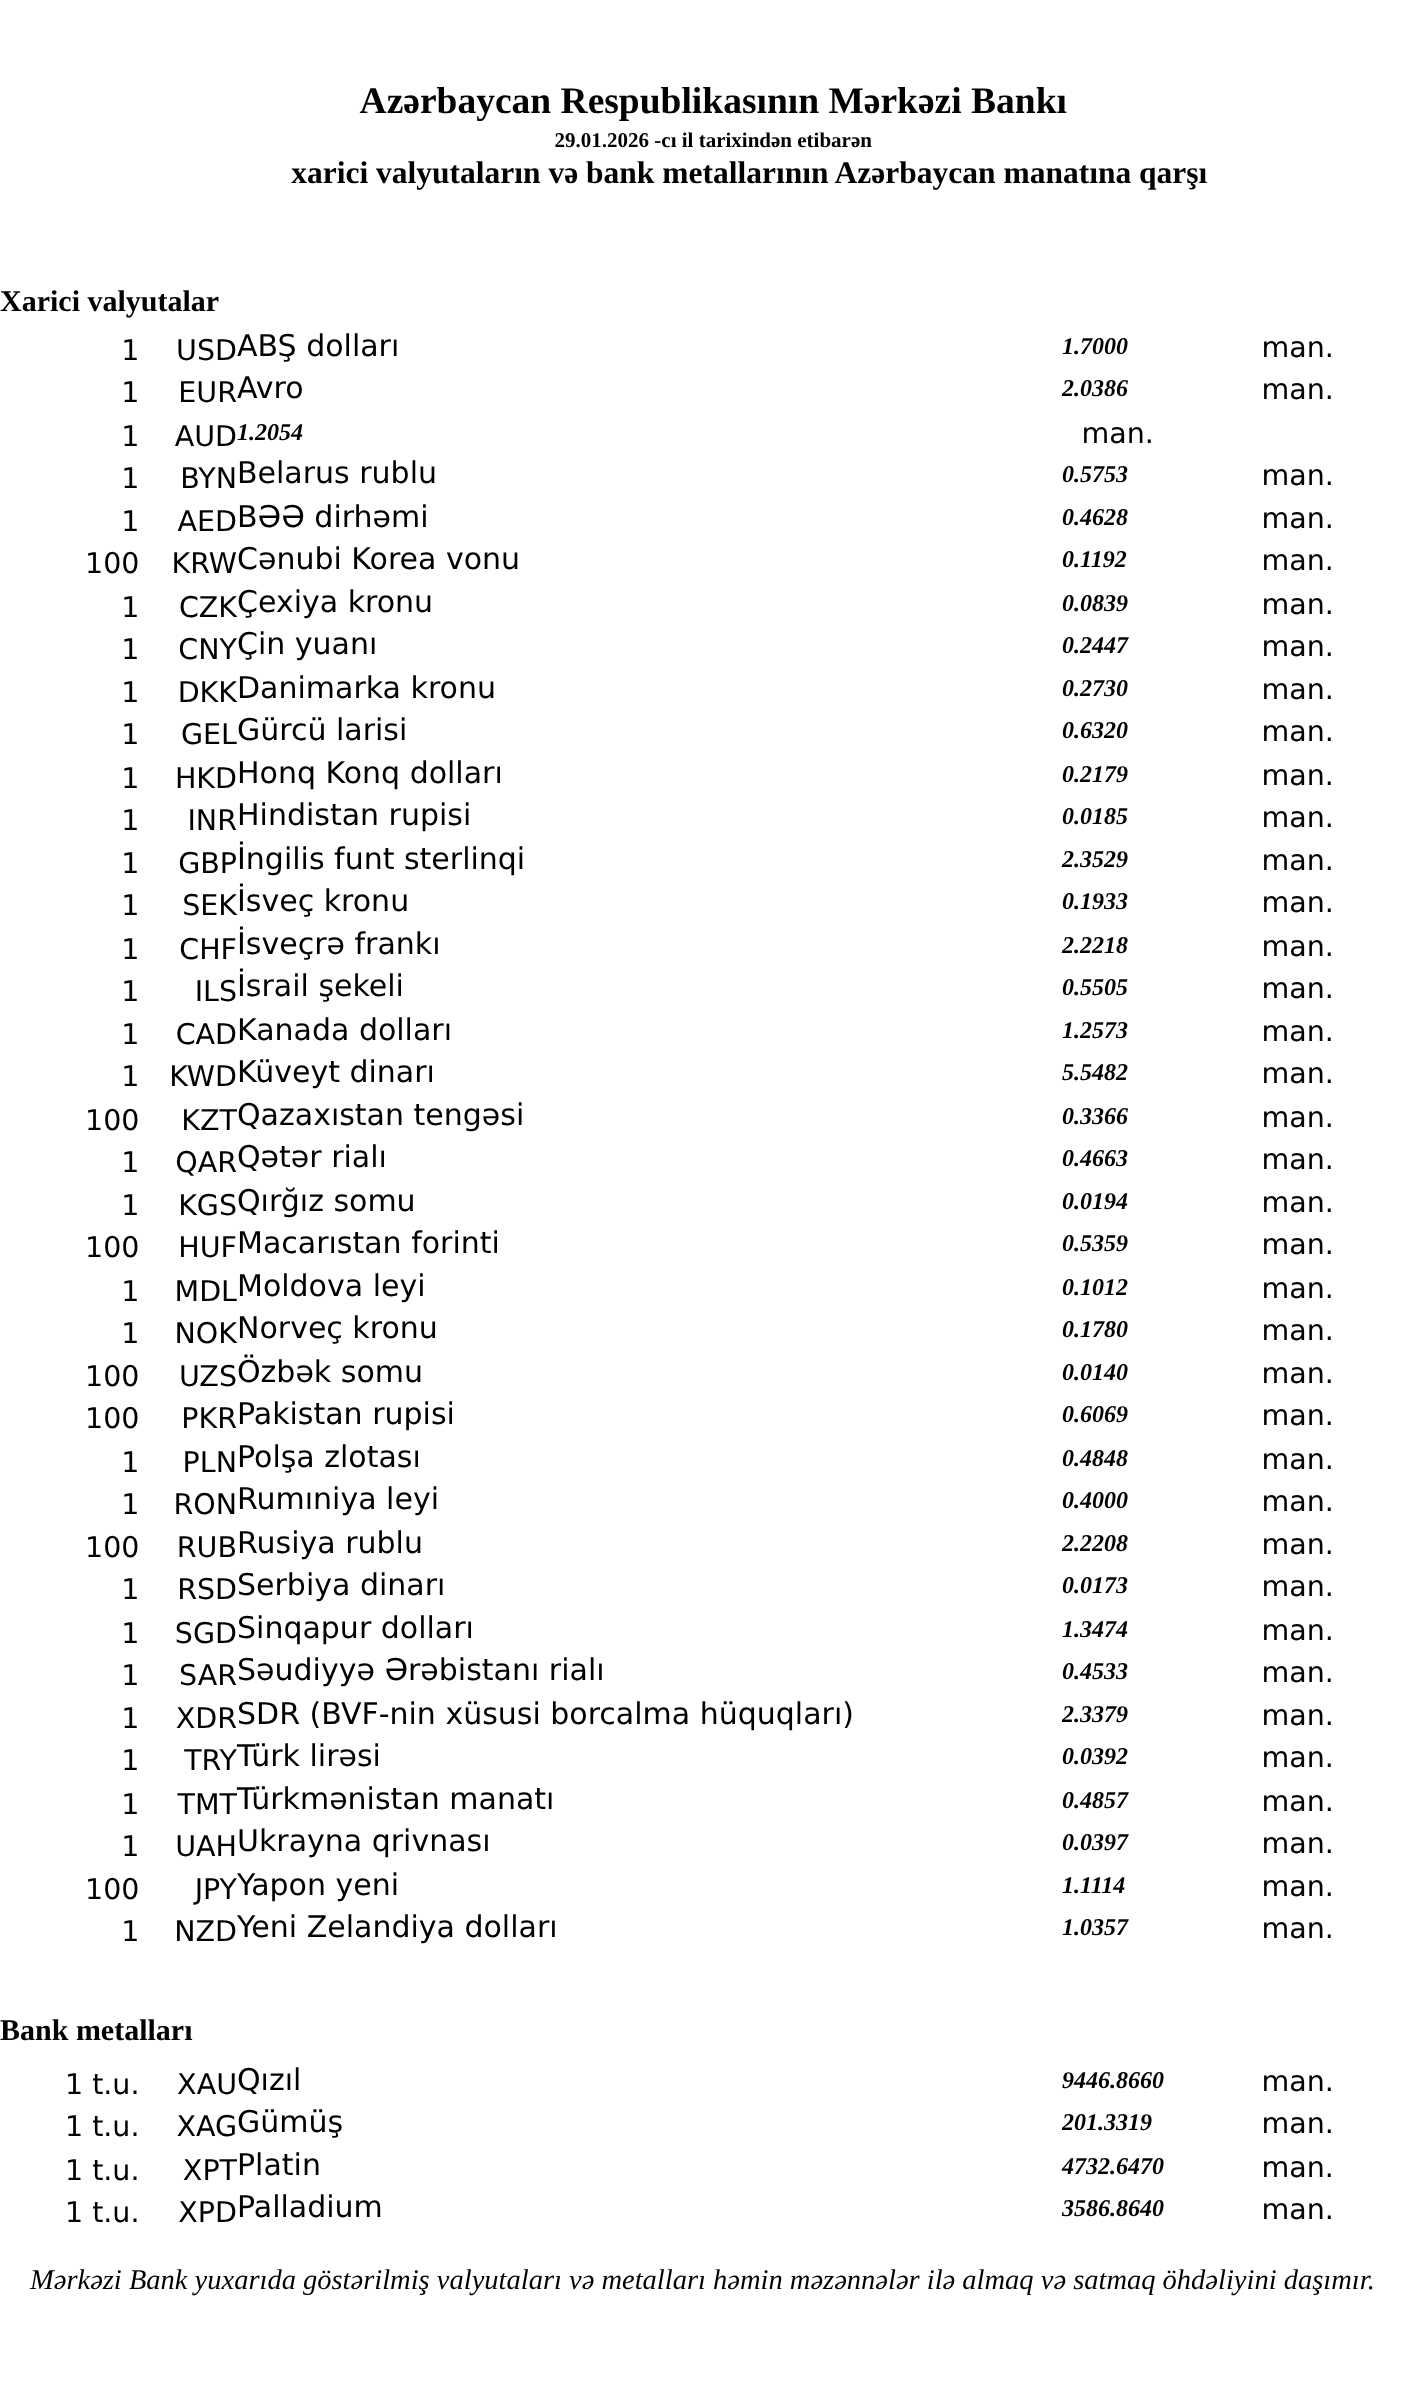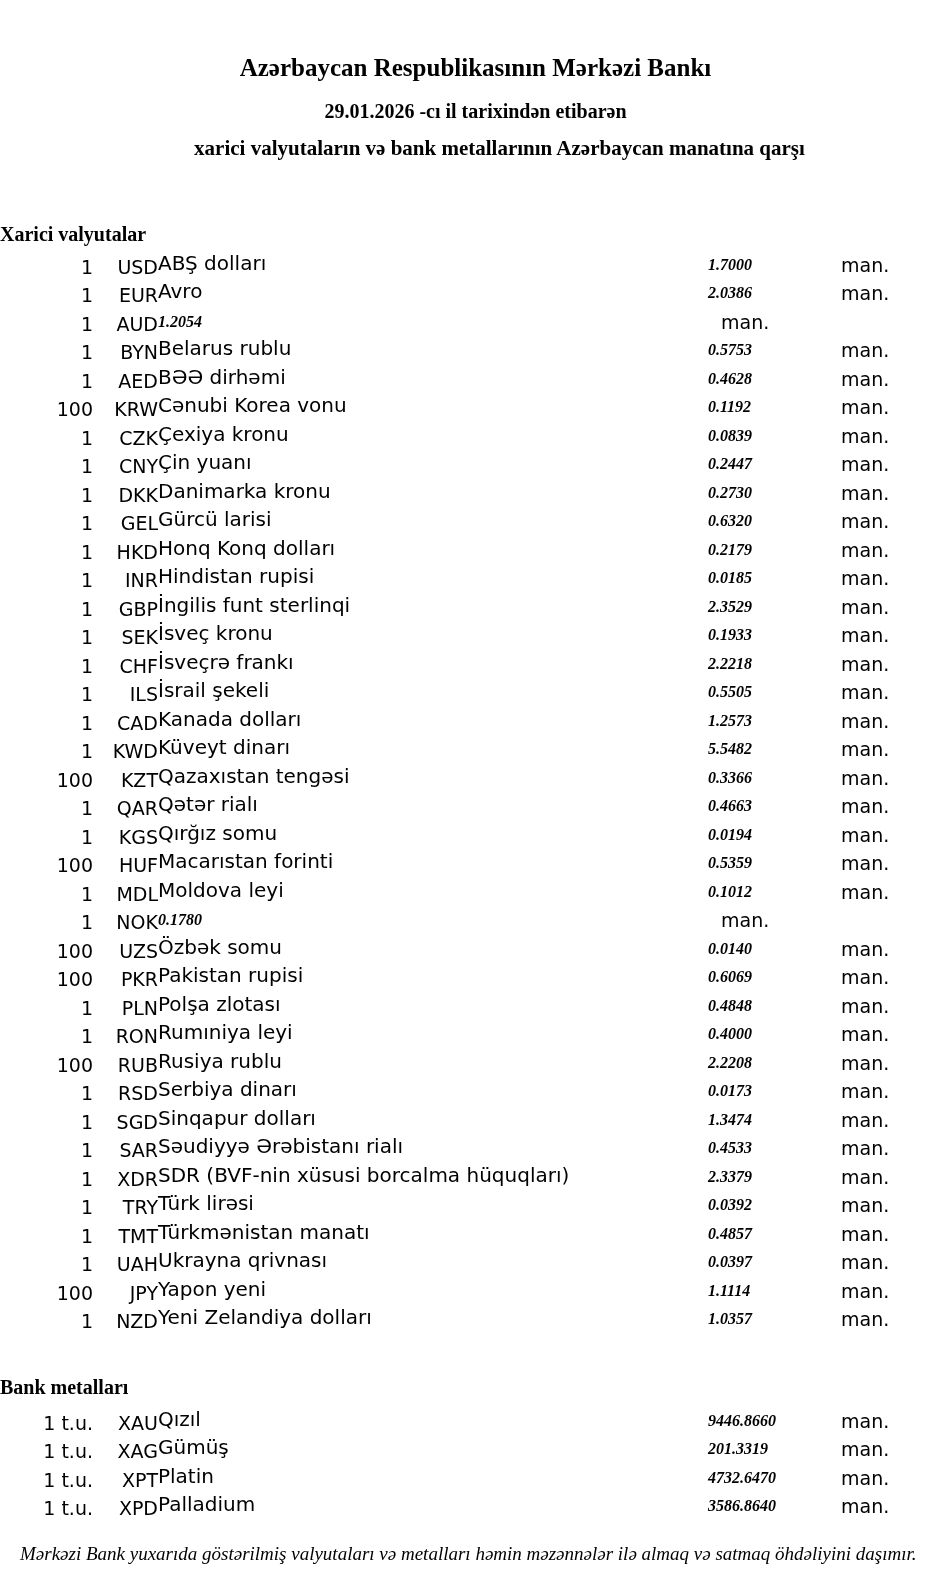--- a/index.html
+++ b/index.html
@@ -12,27 +12,26 @@
     position: relative;
   }
 
   .page-title {
     padding-top: 54px;
     font-family: "Liberation Serif", "DejaVu Serif", serif;
     font-weight: bold; font-size: 25px; line-height: 1.15;
     text-align: center;
   }
   .date-line {
-    margin-top: 17px;
-    font-family: "Liberation Serif", "DejaVu Serif", serif;
-    font-weight: bold; font-size: 20px; line-height: 1.15;
+    margin-top: 4px;
+    font-family: "Liberation Serif", "DejaVu Serif", serif;
+    font-weight: bold; font-size: 14px; line-height: 1.15;
     text-align: center;
   }
   .subtitle {
-    margin-top: 13px;
     font-family: "Liberation Serif", "DejaVu Serif", serif;
     font-weight: bold; font-size: 21px; line-height: 1.15;
     text-align: center;
     padding-left: 48px;
   }
   .section-title {
     font-family: "Liberation Serif", "DejaVu Serif", serif;
     font-weight: bold; font-size: 20px; line-height: 1.15;
     text-align: left;
   }
@@ -268,20 +267,21 @@
         <span class="qty">1</span>
         <span class="code">MDL</span>
         <span class="name">Moldova leyi</span>
         <span class="rate">0.1012</span>
         <span class="unit">man.</span>
       </div>
 
       <div class="row">
         <span class="qty">1</span>
         <span class="code">NOK</span>
+        <span class="name">Norveç kronu</span>
         <span class="rate">0.1780</span>
         <span class="unit">man.</span>
       </div>
 
       <div class="row">
         <span class="qty">100</span>
         <span class="code">UZS</span>
         <span class="name">Özbək somu</span>
         <span class="rate">0.0140</span>
         <span class="unit">man.</span>

